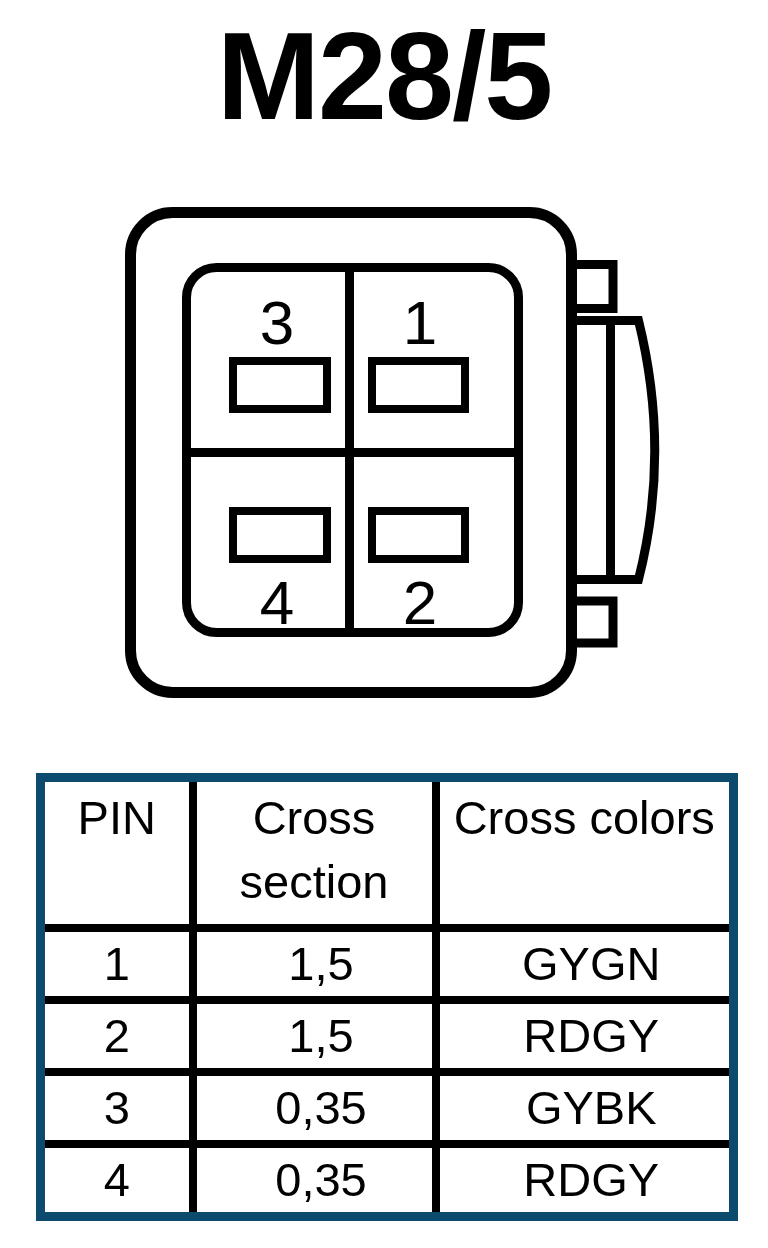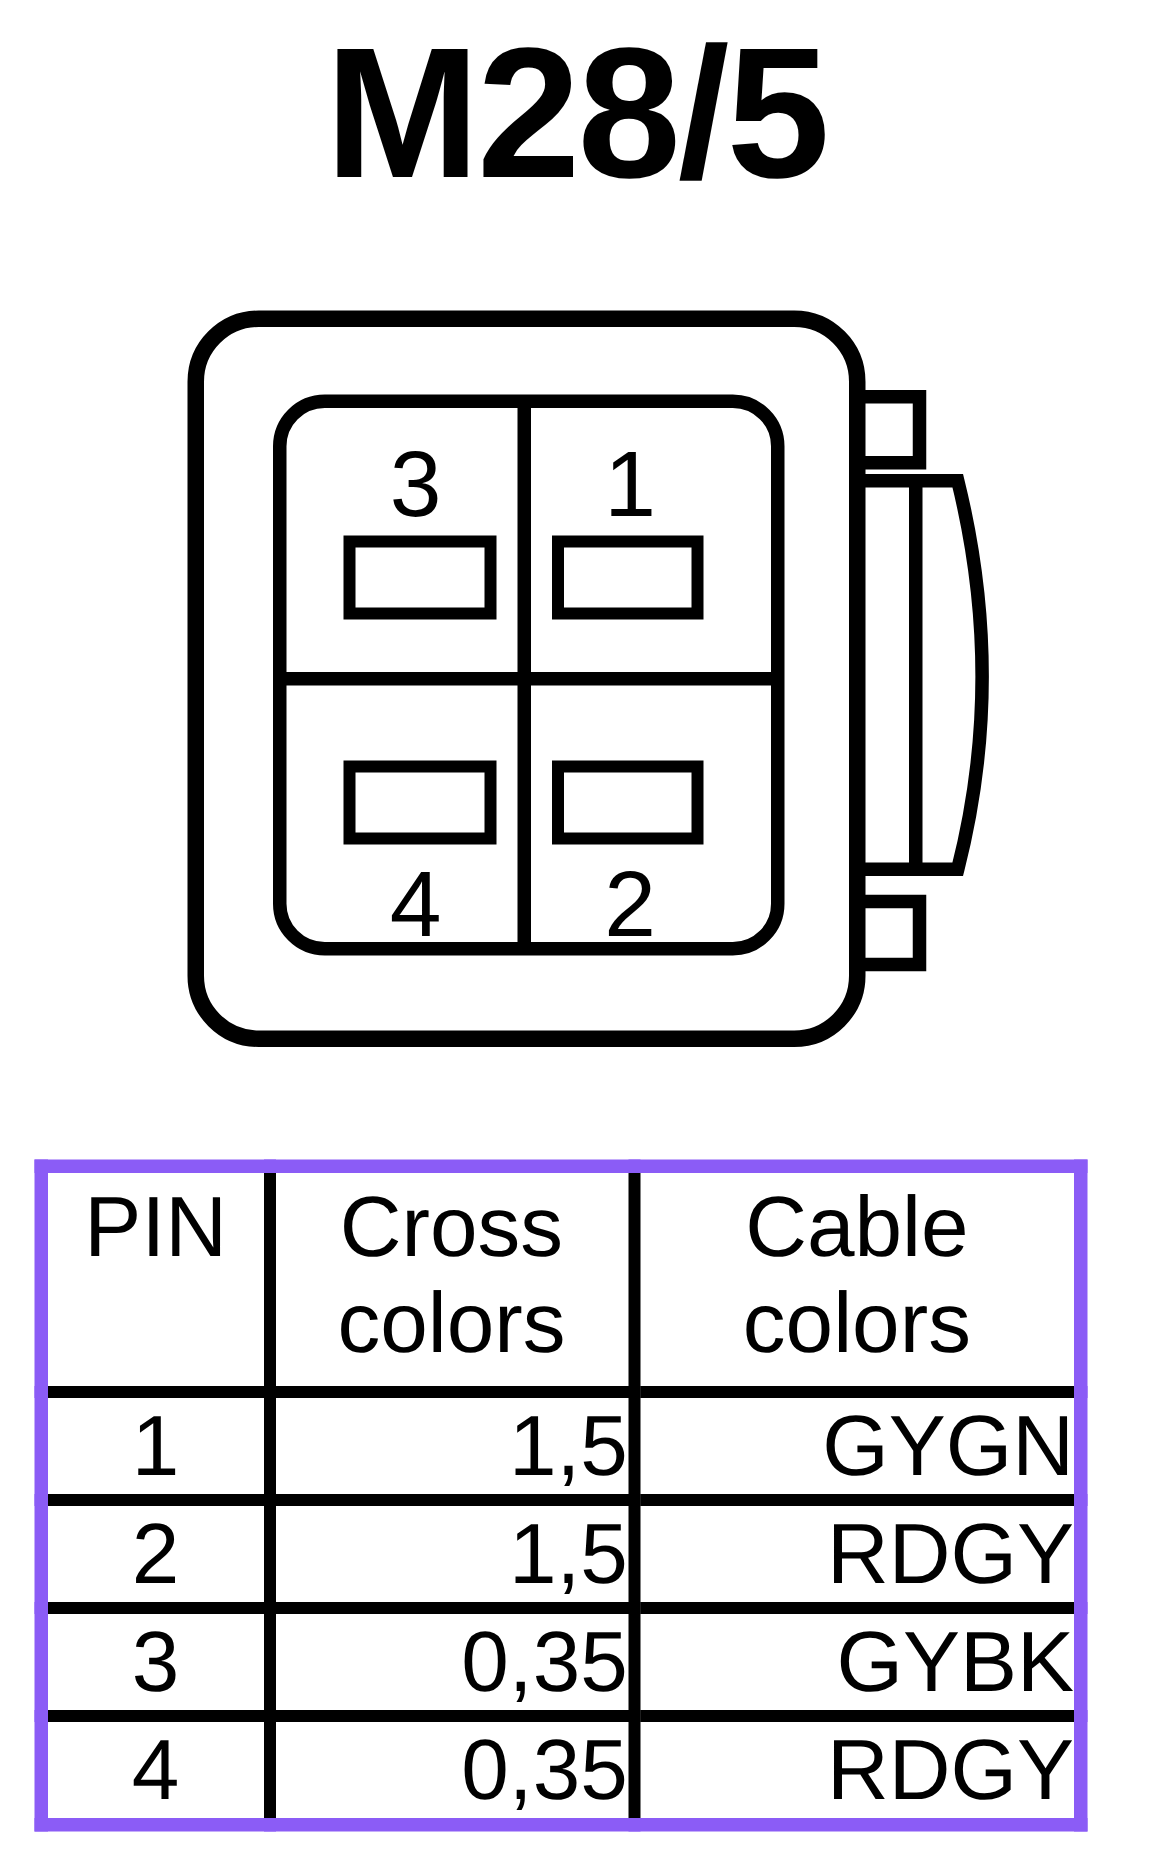--- a/index.html
+++ b/index.html
@@ -29,44 +29,44 @@
   .connector-svg text {
     font-family: "Liberation Sans", sans-serif;
     font-size: 62px;
     fill: #000000;
     stroke: none;
     text-anchor: middle;
   }
 
   table.pin-table {
     position: absolute;
-    left: 23px; top: 773px;
+    left: 36px; top: 773px;
     width: 693px;
     border-collapse: collapse;
     table-layout: fixed;
-    border: 9px solid #8b5cf6;
-    font-size: 57px;
+    border: 9px solid #0c4a6e;
+    font-size: 47px;
     line-height: 64px;
   }
   .pin-table th, .pin-table td {
     border: 8px solid #000;
     font-weight: normal;
     padding: 0;
     overflow: hidden;
   }
   .pin-table th {
     vertical-align: top;
     text-align: center;
     height: 138px;
     padding-top: 4px;
   }
   .pin-table td { height: 60px; vertical-align: middle; }
   .pin-table td.col-pin { text-align: center; }
   .pin-table td.col-cross, .pin-table td.col-cable {
-    text-align: right;
+    text-align: center;
     padding-left: 14px;
   }
 </style>
 </head>
 <body>
 
 <div class="page">
 
   <div class="title">M28/5</div>
 
@@ -97,22 +97,22 @@
 
   <table class="pin-table">
     <colgroup>
       <col style="width:152px">
       <col style="width:243px">
       <col style="width:298px">
     </colgroup>
     <thead>
       <tr>
         <th>PIN</th>
+        <th>Cross section</th>
         <th>Cross colors</th>
-        <th>Cable colors</th>
       </tr>
     </thead>
     <tbody>
       <tr>
         <td class="col-pin">1</td>
         <td class="col-cross">1,5</td>
         <td class="col-cable">GYGN</td>
       </tr>
       <tr>
         <td class="col-pin">2</td>

